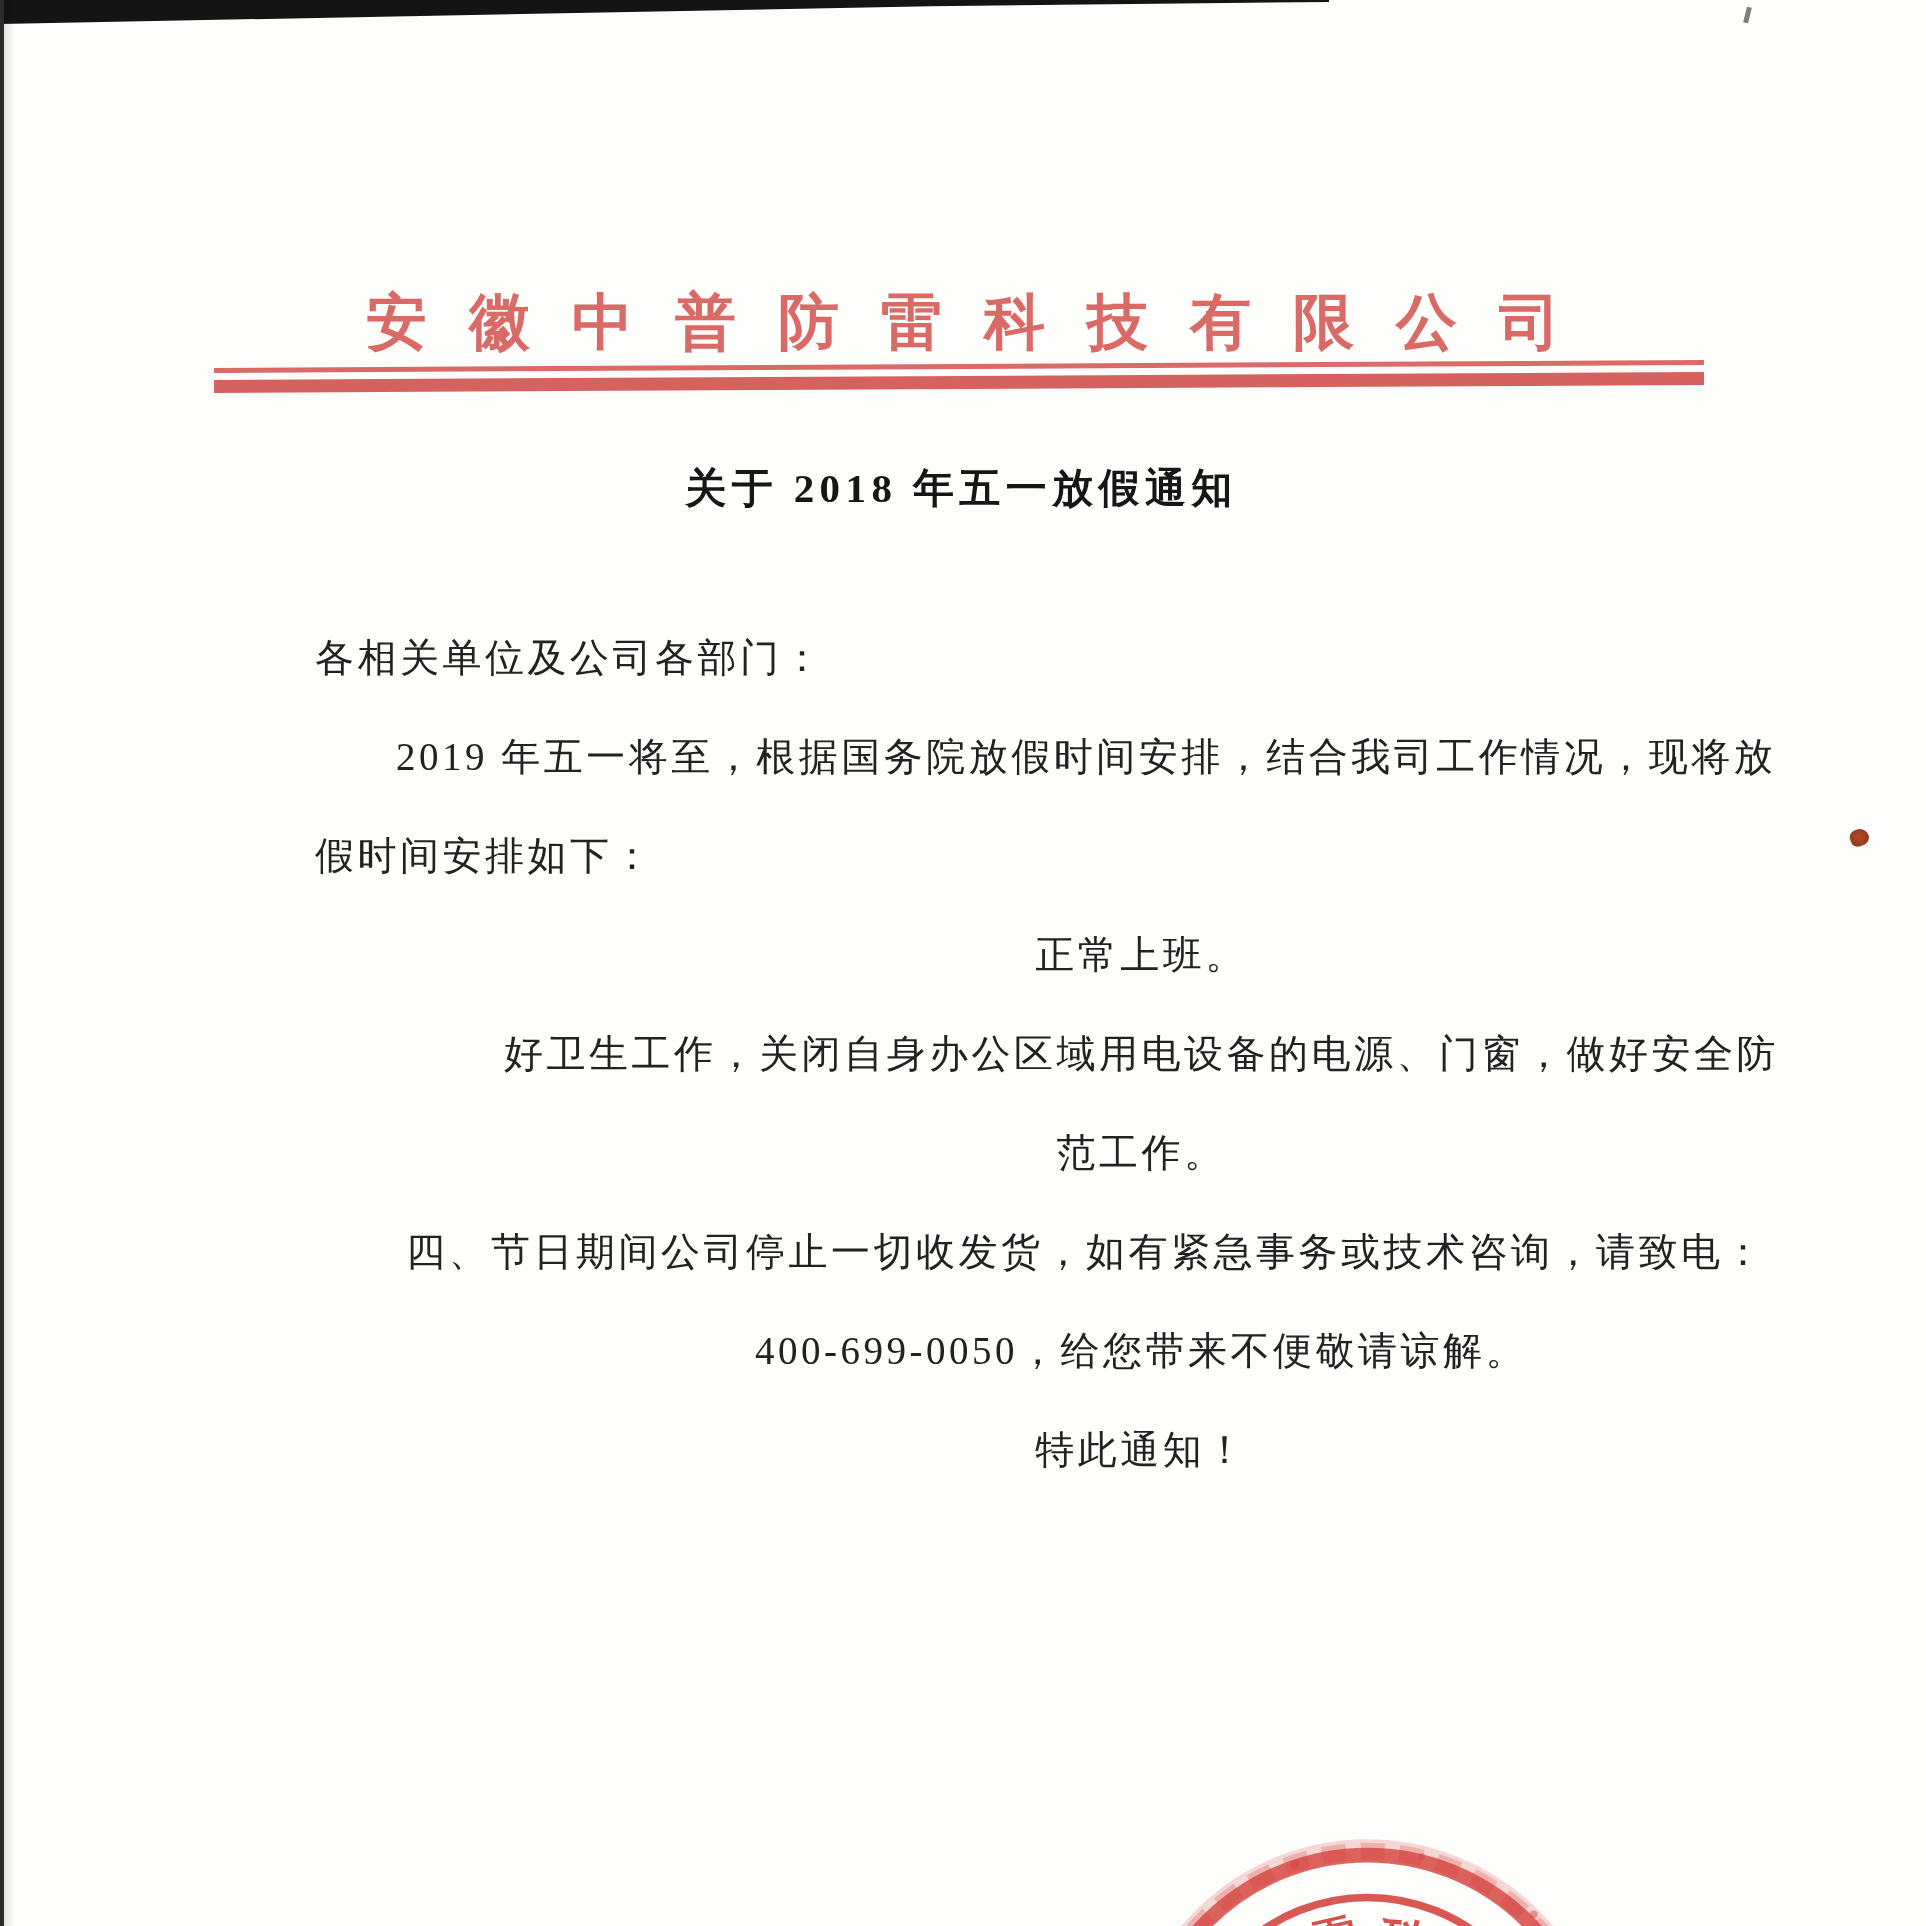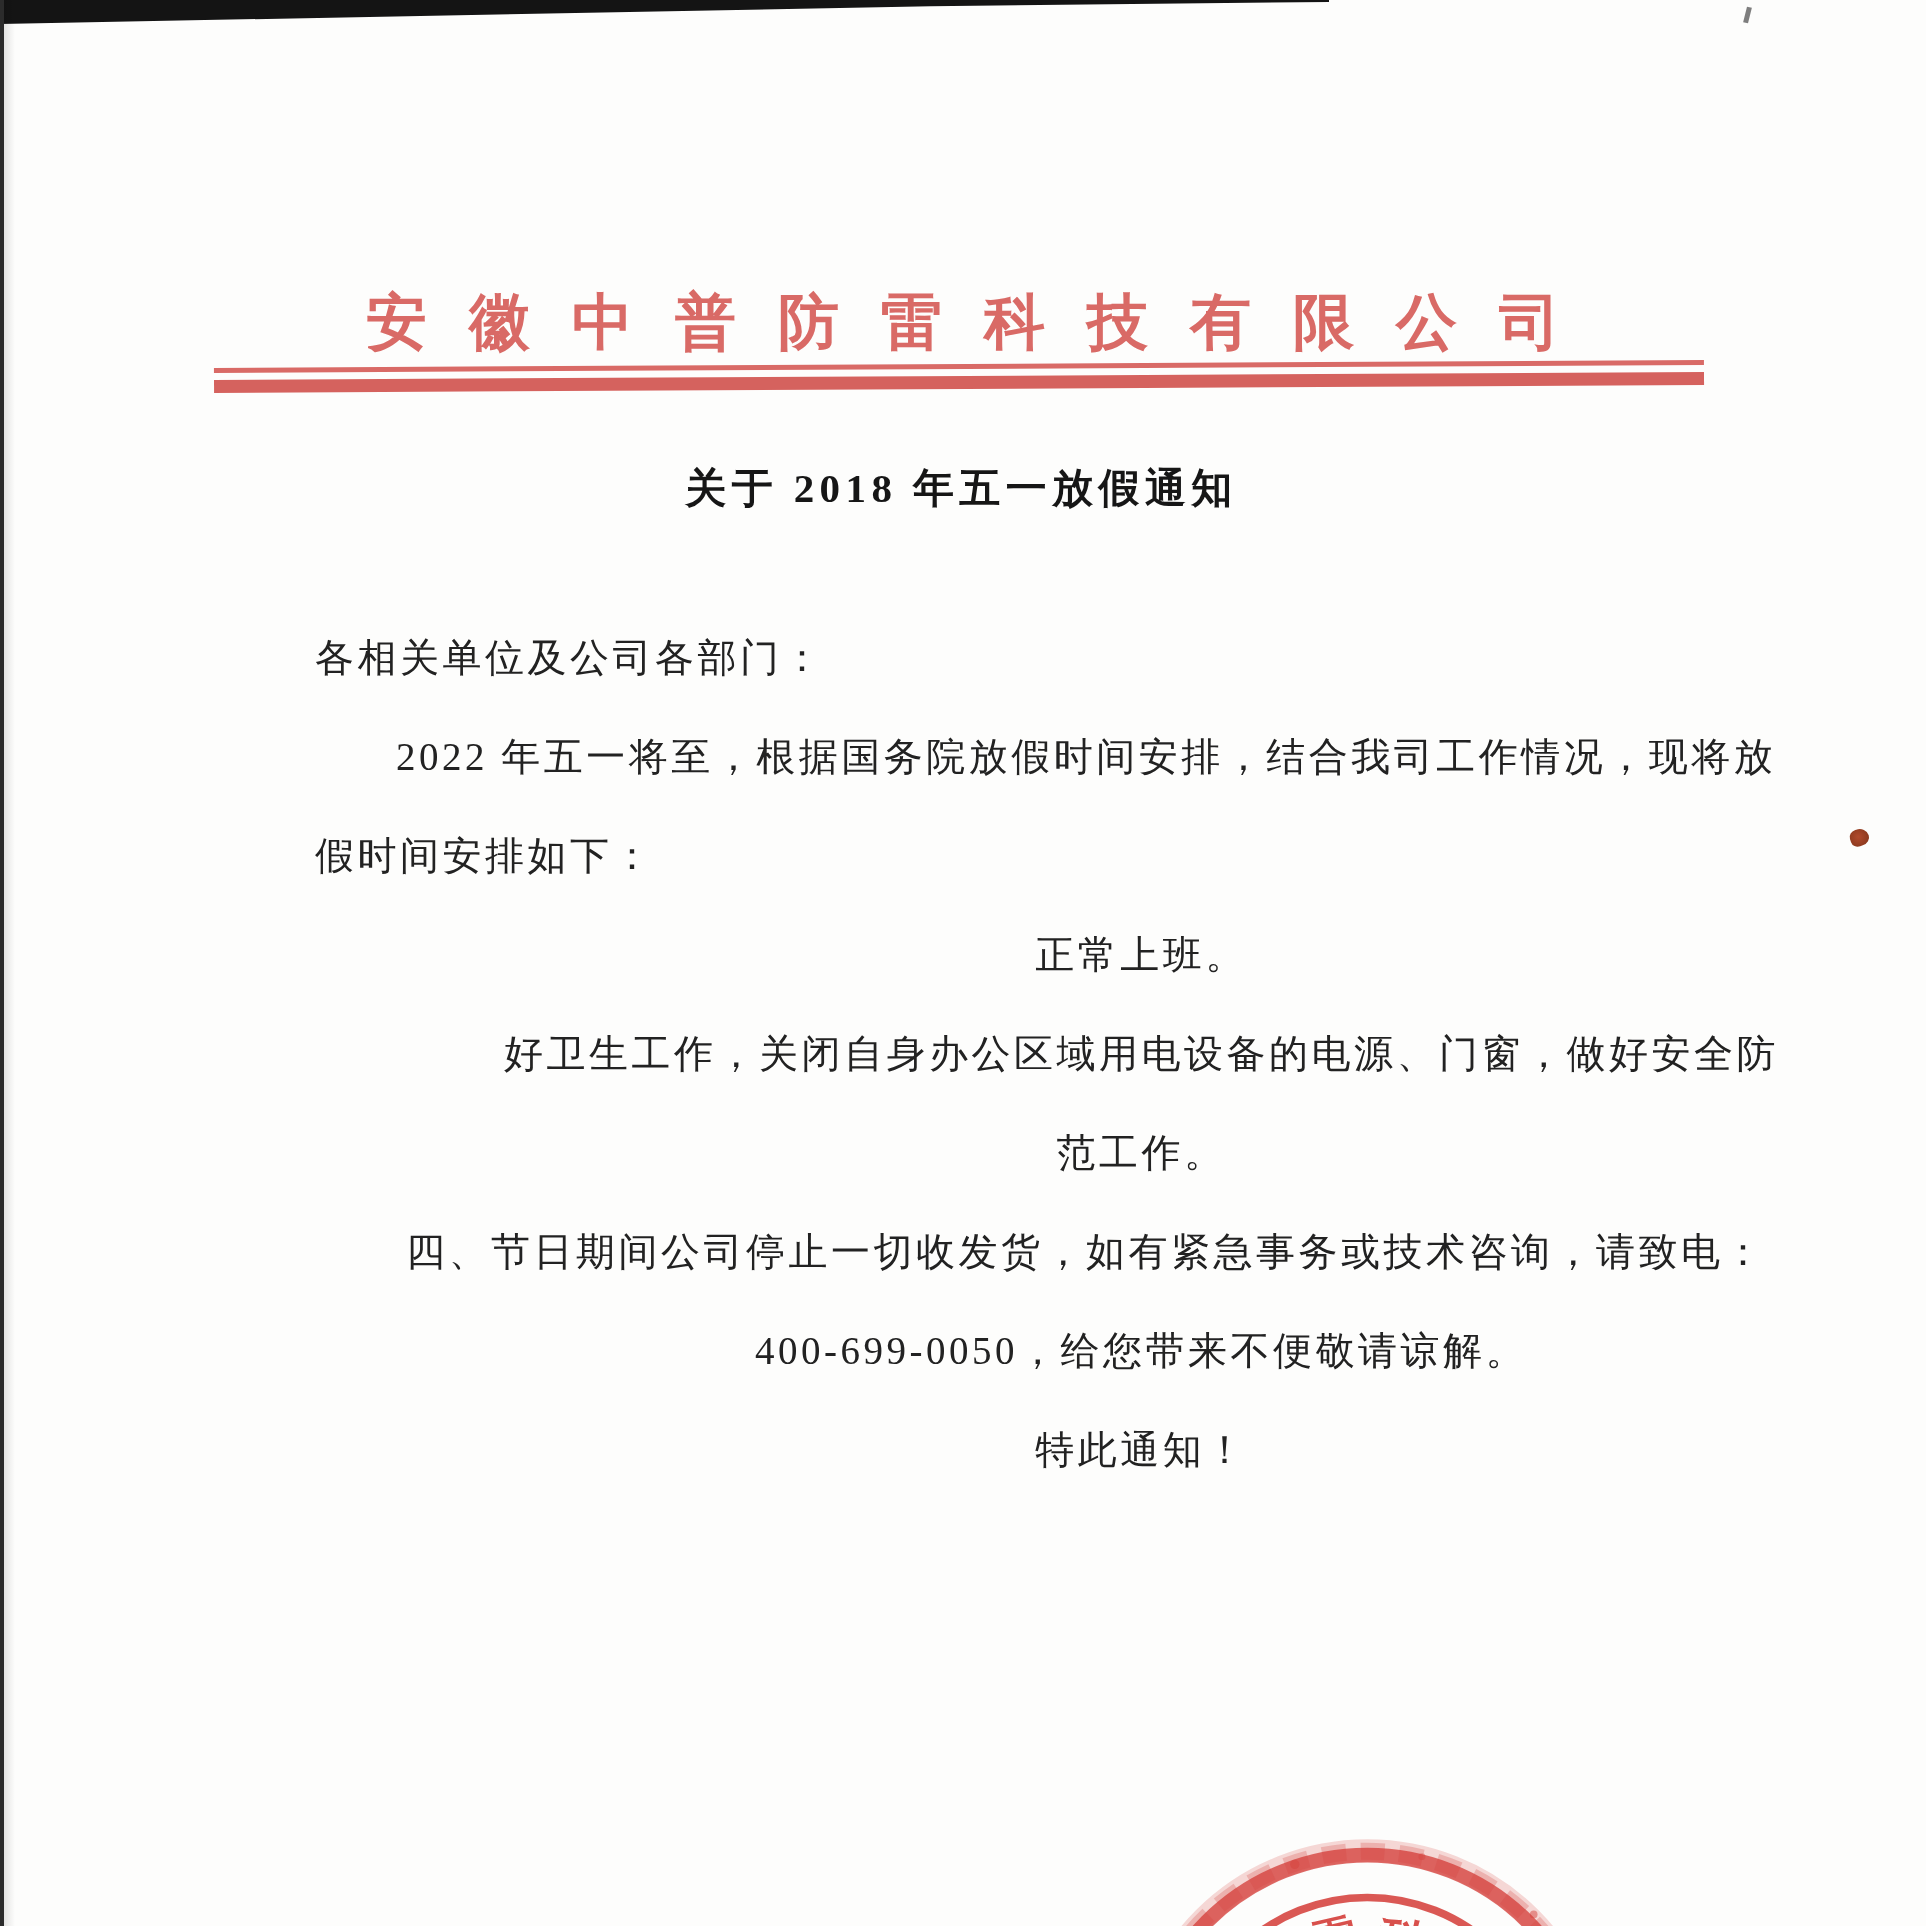--- a/index.html
+++ b/index.html
@@ -93,21 +93,21 @@
   <div class="header-rule">
     <div class="thin"></div>
     <div class="gap"></div>
     <div class="thick"></div>
   </div>
 
   <div class="doc-title">关于 2018 年五一放假通知</div>
 
   <div class="doc-body">
     <div class="line ind0">各相关单位及公司各部门：</div>
-    <div class="line ind2">2022 年五一将至，根据国务院放假时间安排，结合我司工作情况，现将放</div>
+    <div class="line ind2">2019 年五一将至，根据国务院放假时间安排，结合我司工作情况，现将放</div>
     <div class="line ind0">假时间安排如下：</div>
     <div class="line ind3">正常上班。</div>
     <div class="line ind3">好卫生工作，关闭自身办公区域用电设备的电源、门窗，做好安全防</div>
     <div class="line ind3">范工作。</div>
     <div class="line ind1">四、节日期间公司停止一切收发货，如有紧急事务或技术咨询，请致电：</div>
     <div class="line ind3">400-699-0050，给您带来不便敬请谅解。</div>
     <div class="line ind3">特此通知！</div>
   </div>
 
   <svg class="seal-svg" viewBox="0 0 1500 1500">

